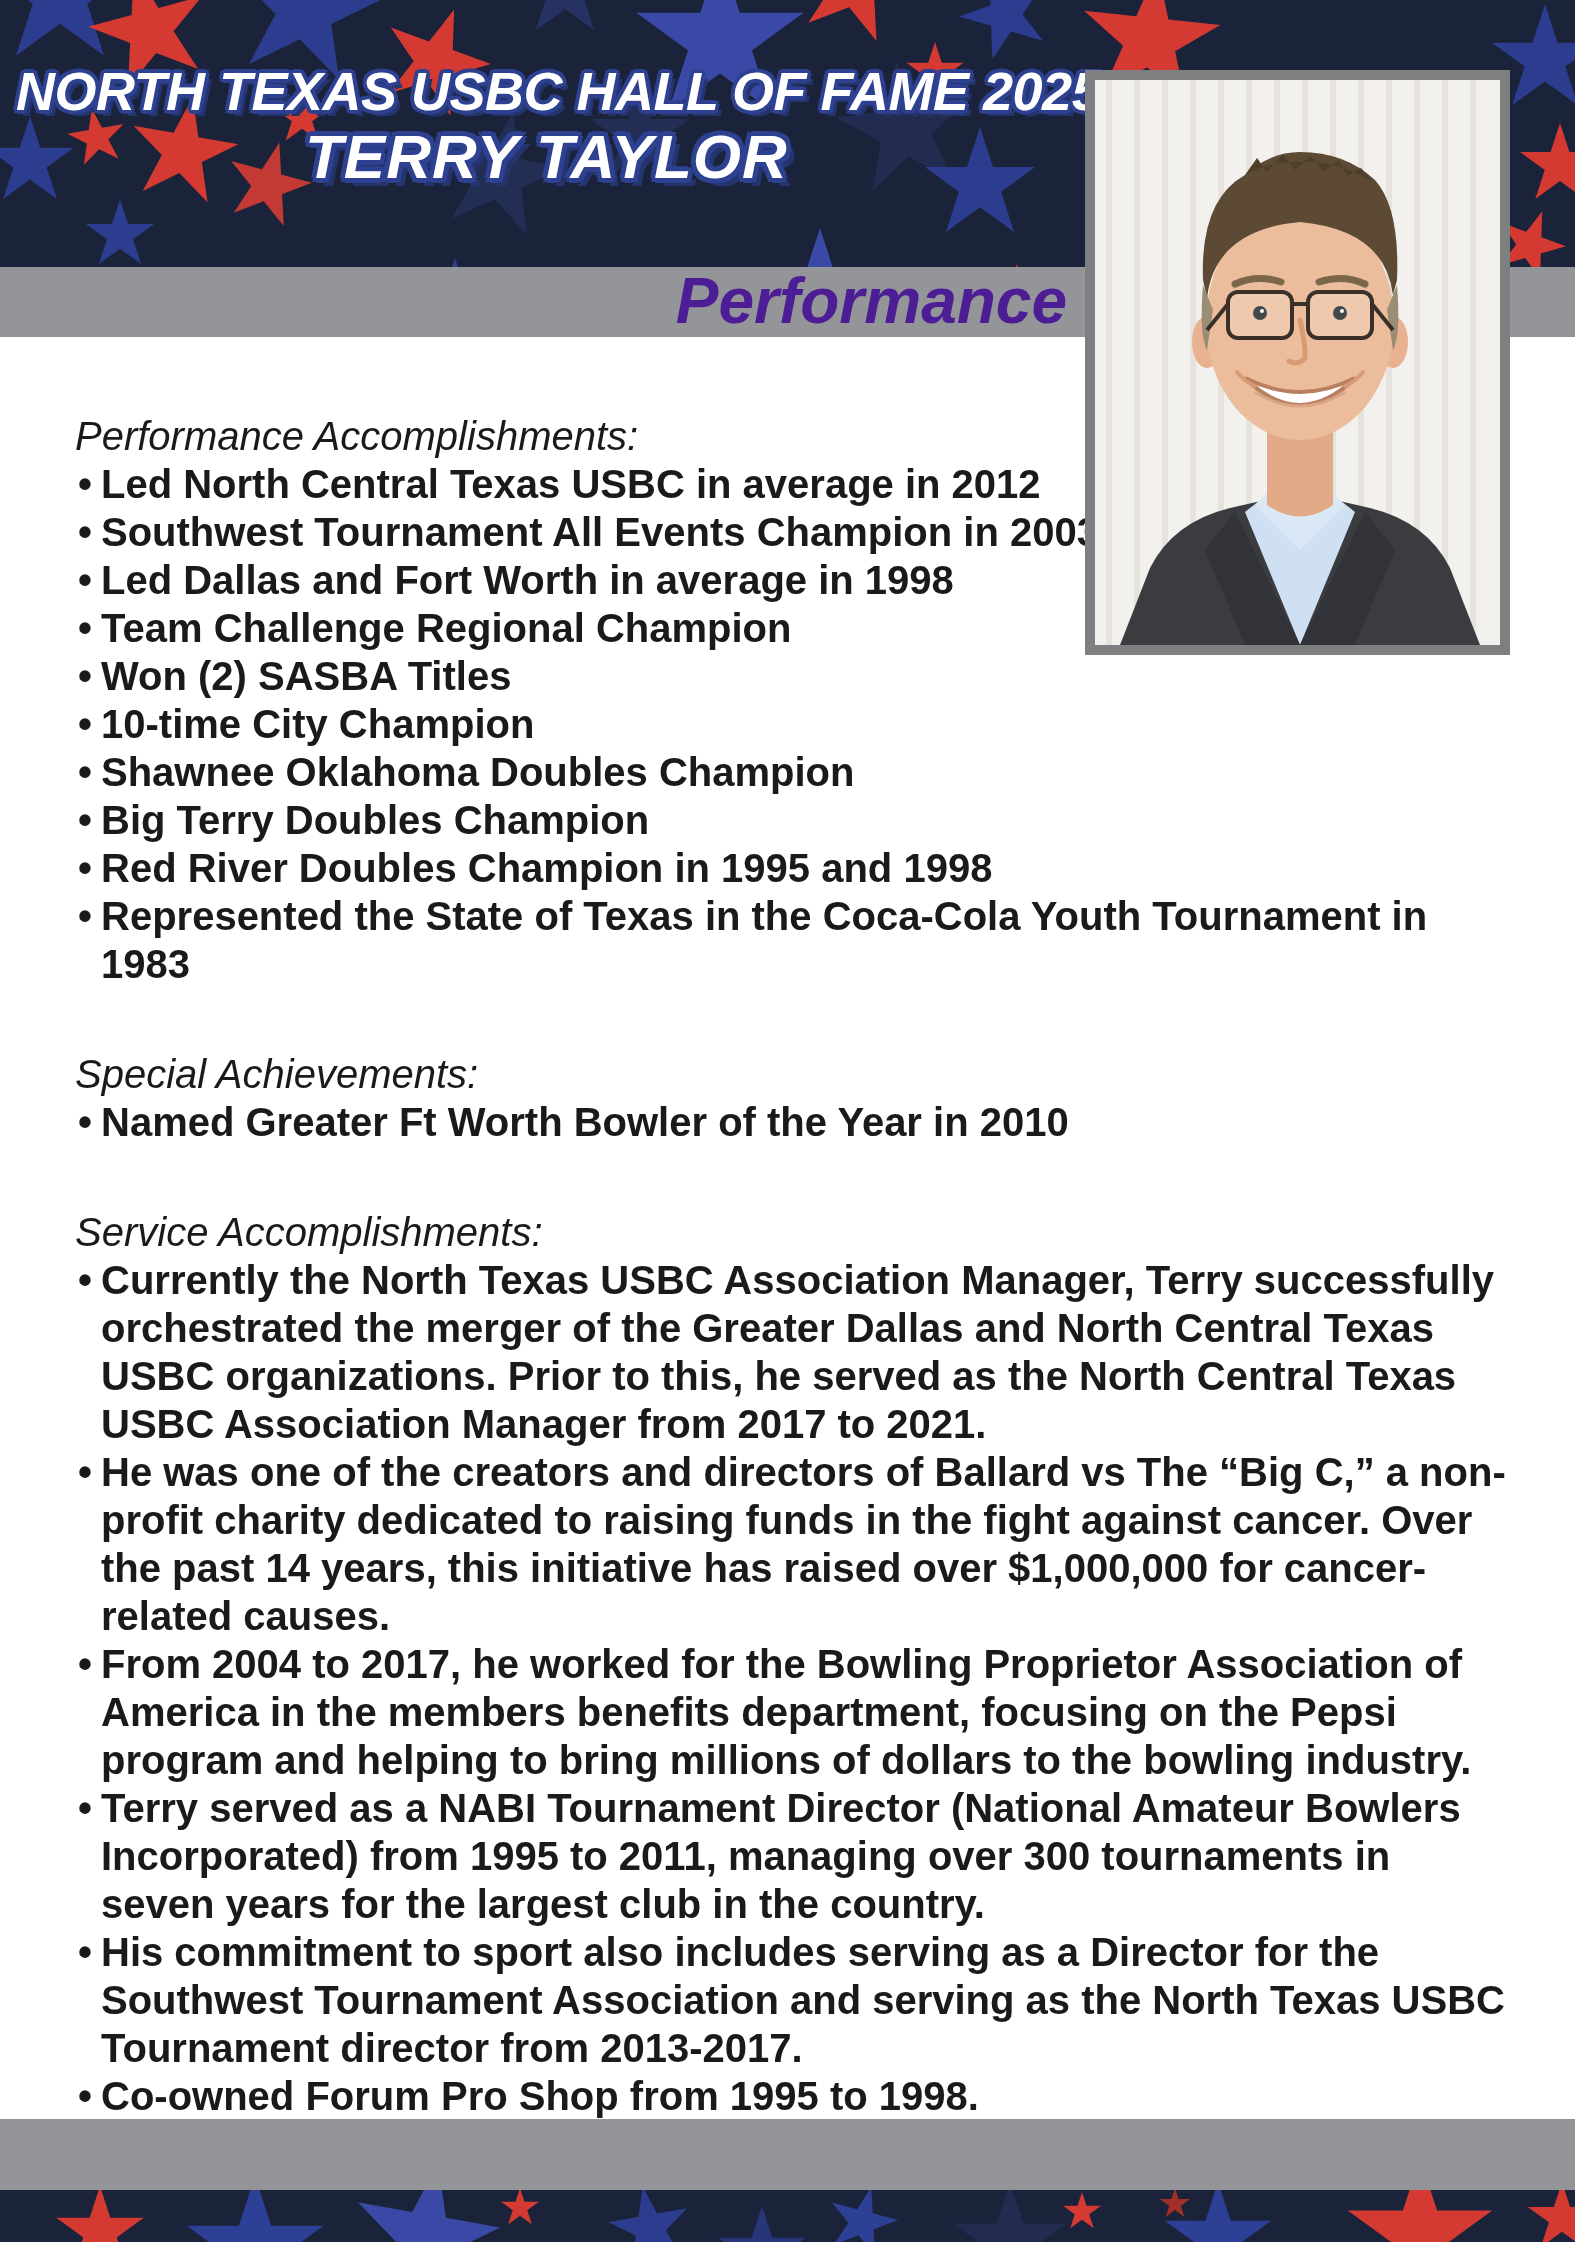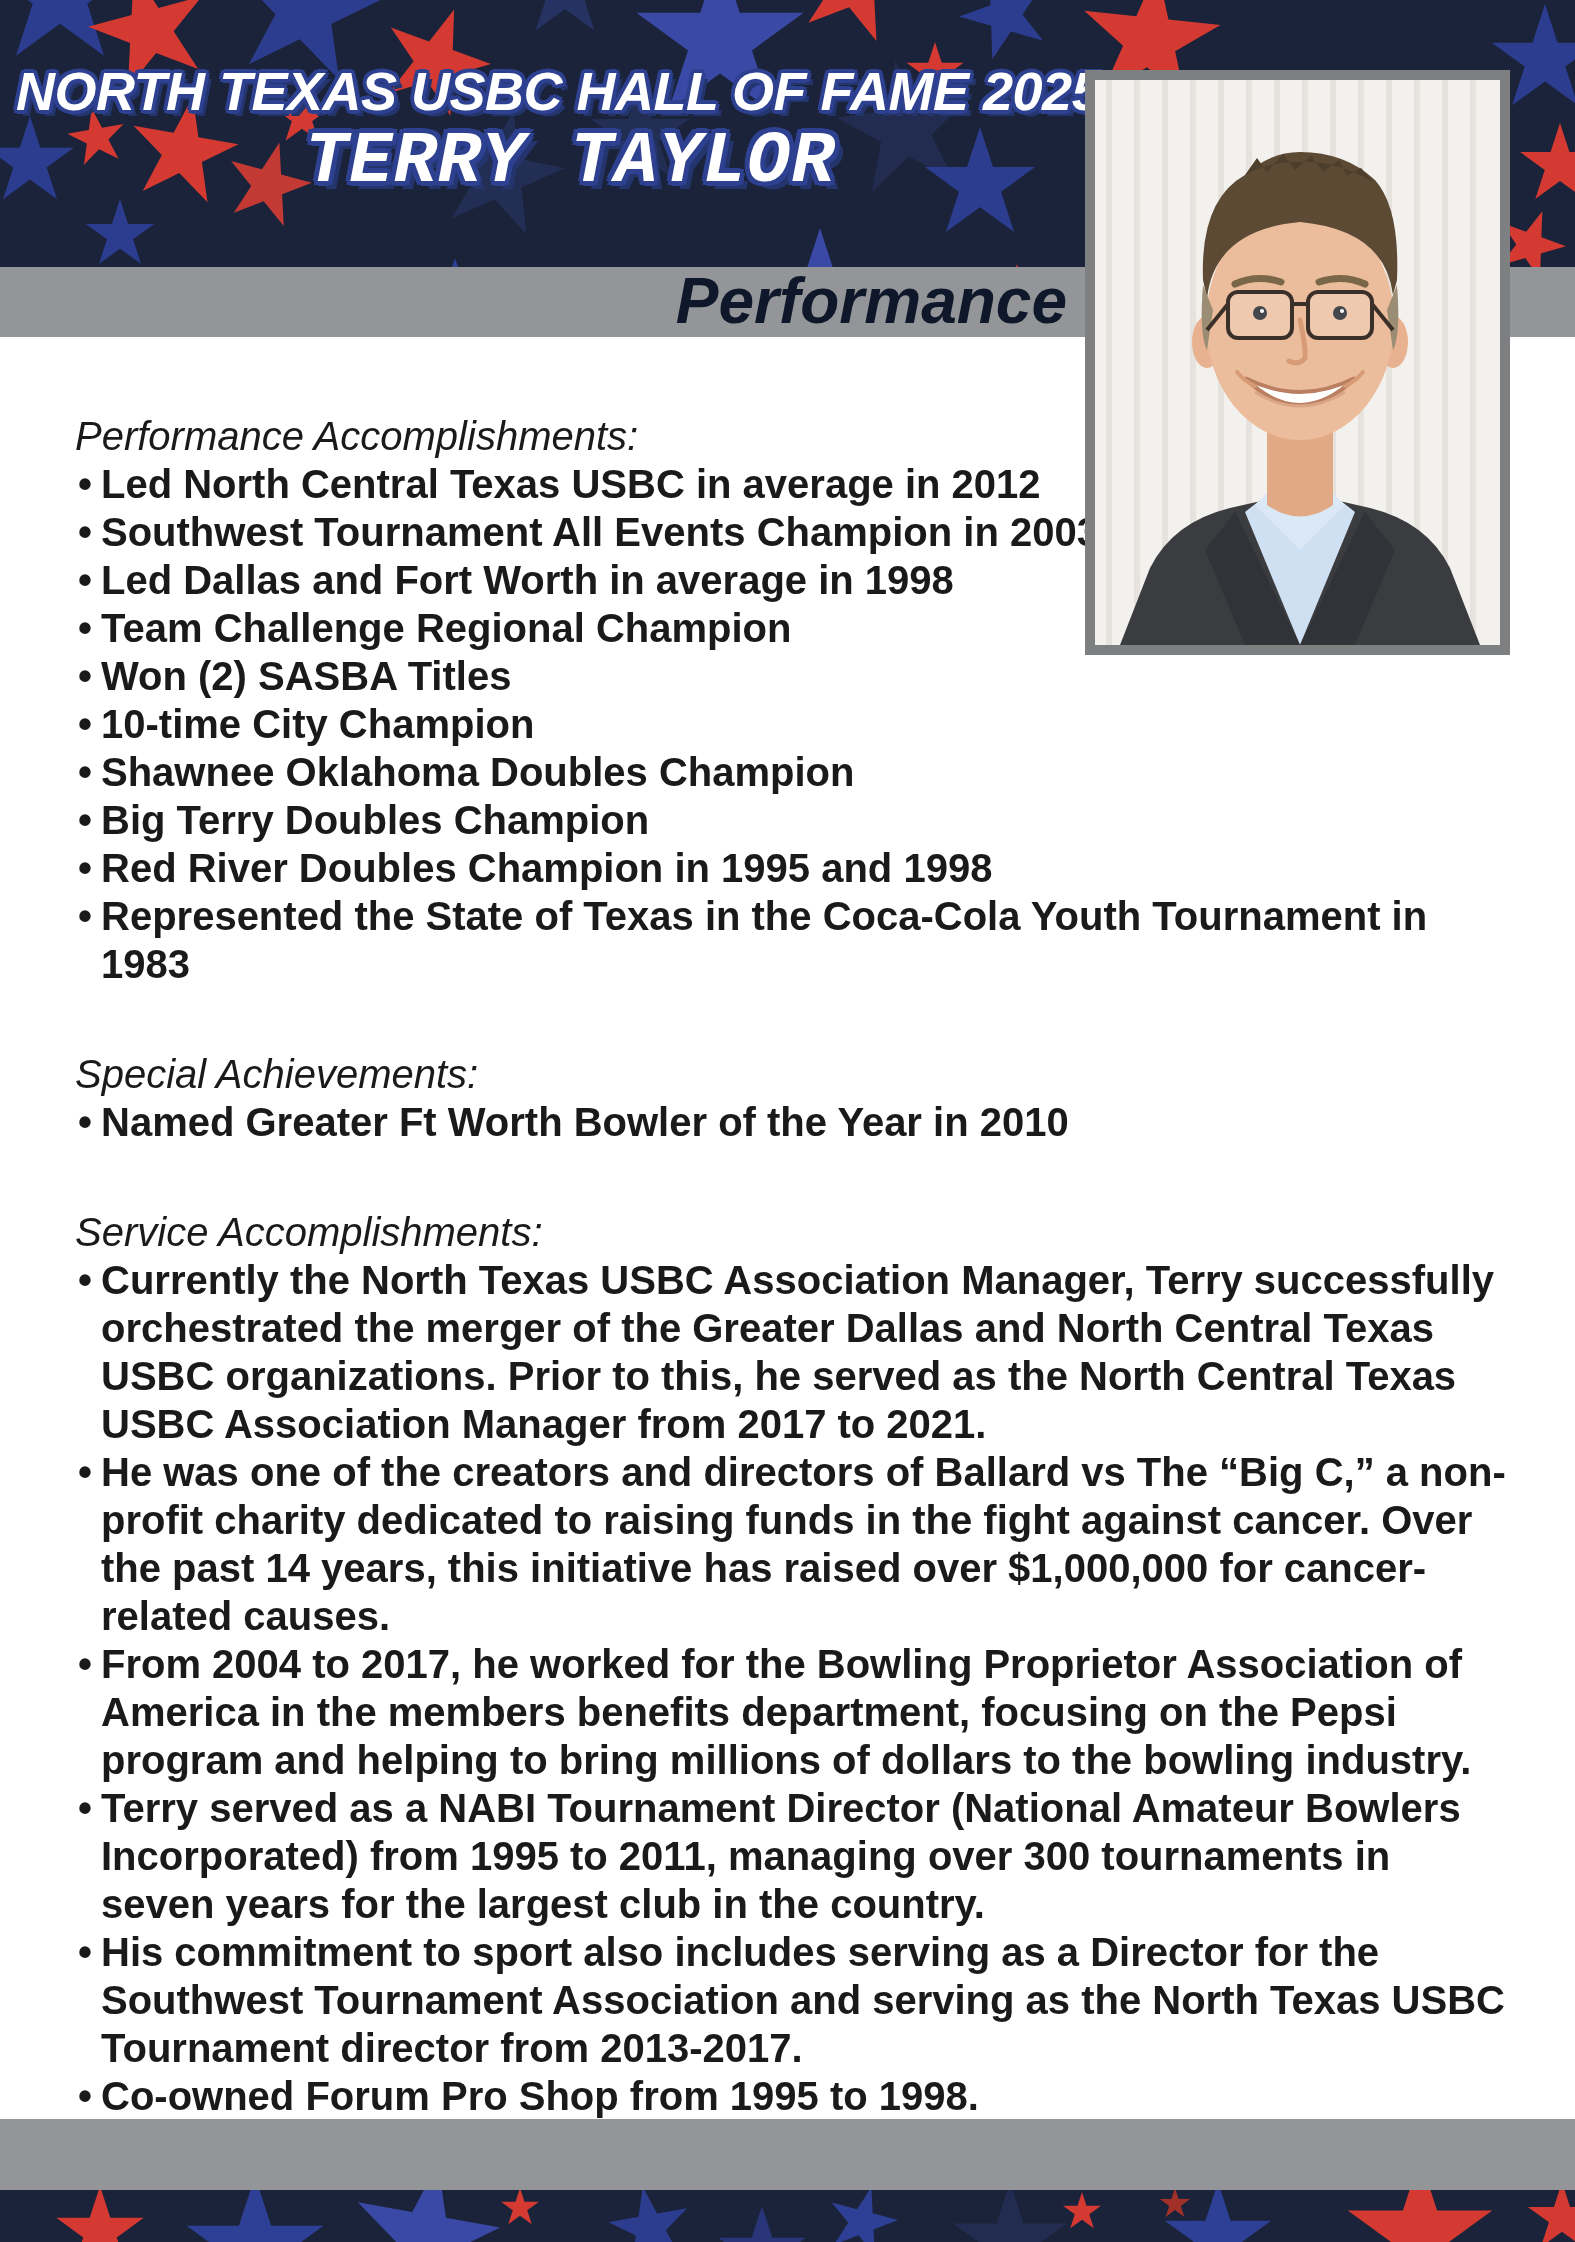--- a/index.html
+++ b/index.html
@@ -18,38 +18,37 @@
     letter-spacing:-0.5px;white-space:nowrap;
     text-shadow:
       -3px -3px 0 #2e4191, 3px -3px 0 #2e4191,
       -3px  3px 0 #2e4191, 3px  3px 0 #2e4191,
       -4px  0   0 #2e4191, 4px  0   0 #2e4191,
        0   -4px 0 #2e4191, 0    4px 0 #2e4191,
        6px  6px 0 #24356e;
   }
   .honoree-name{
     position:absolute;left:305px;top:126px;width:800px;
-    font-size:72px;font-weight:bold;font-style:italic;color:#ffffff;
+    font-size:62px;font-weight:bold;font-style:italic;color:#ffffff;
     letter-spacing:1px;white-space:nowrap;line-height:1;
     text-shadow:
       -4px -4px 0 #2e4191, 4px -4px 0 #2e4191,
       -4px  4px 0 #2e4191, 4px  4px 0 #2e4191,
       -5px  0   0 #2e4191, 5px  0   0 #2e4191,
        0   -5px 0 #2e4191, 0    5px 0 #2e4191,
        8px  8px 0 #24356e;
-    font-family: Liberation Mono, monospace;
   }
   .category-band{
     position:absolute;left:0;top:267px;width:1575px;height:70px;
     background:#949598;
   }
   .category-label{
     position:absolute;left:0;top:0;width:1067px;height:70px;
     text-align:right;font-size:64px;line-height:68px;
-    font-weight:bold;font-style:italic;color:#0f172a;
+    font-weight:bold;font-style:italic;color:#4c1d95;
   }
   .photo-frame{
     position:absolute;left:1085px;top:70px;width:405px;height:565px;
     border:10px solid #7d7f80;background:#f2f0ed;z-index:5;
   }
   .content{
     position:absolute;left:75px;top:412px;width:1436px;
     font-size:40px;line-height:48px;color:#1a1a1a;
   }
   .sec-h{font-weight:normal;font-style:italic;}

